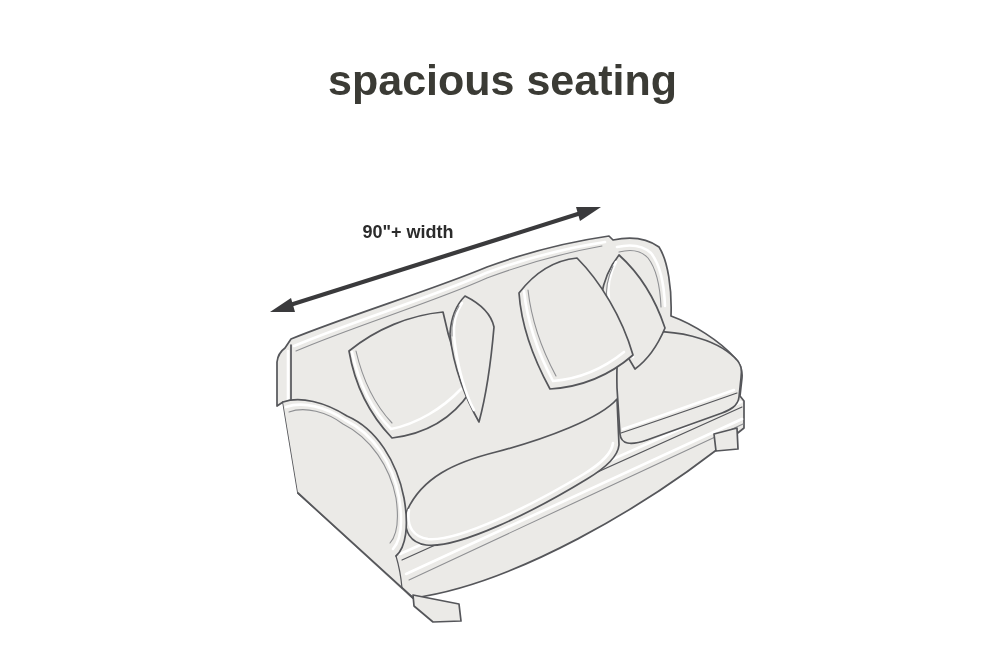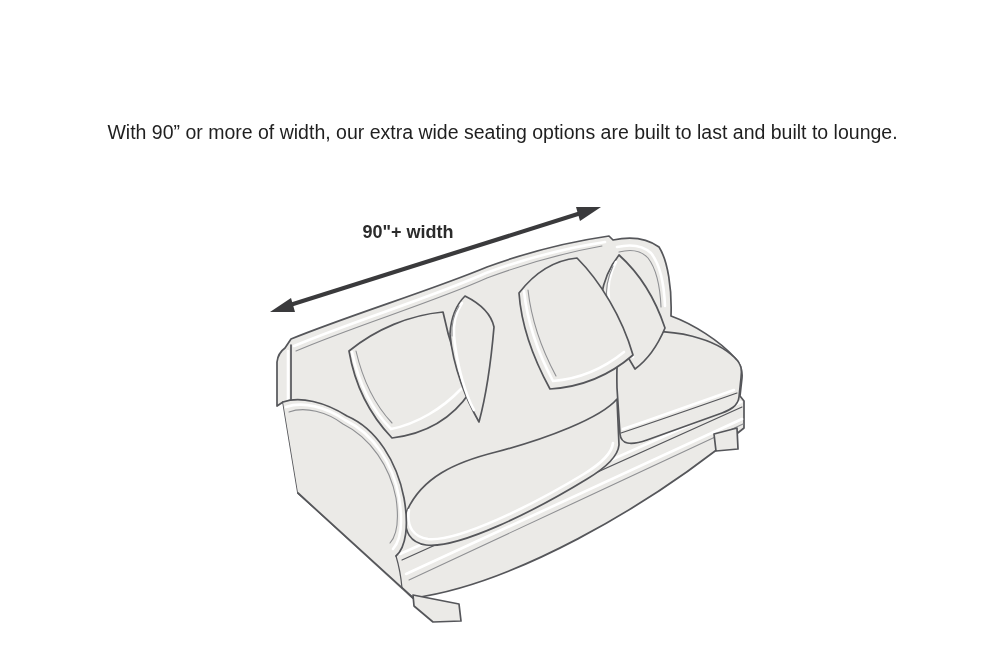--- a/index.html
+++ b/index.html
@@ -39,21 +39,21 @@
     font-family:"Liberation Sans", sans-serif;
     font-weight:bold;font-size:18px;
     fill:var(--color-label,#2b2b2b);
   }
 </style>
 </head>
 <body>
 
 <div class="canvas">
 
-  <p class="sub sub1">With 90” or more of width, our extra wide seating options are built to last and built to lounge.</p>
+  <h1 class="page-title">spacious seating</h1>
 
   <svg class="art" viewBox="0 0 1005 671" aria-hidden="true">
 
     <g>
       <path class="arrow-shaft" d="M290,305 L581,213"></path>
       <polygon class="arrow-head" points="270,312 295,312 291,298"></polygon>
       <polygon class="arrow-head" points="601,207 580,221 576,207"></polygon>
     </g>
     <text class="dim" x="408" y="238" text-anchor="middle">90"+ width</text>
 

